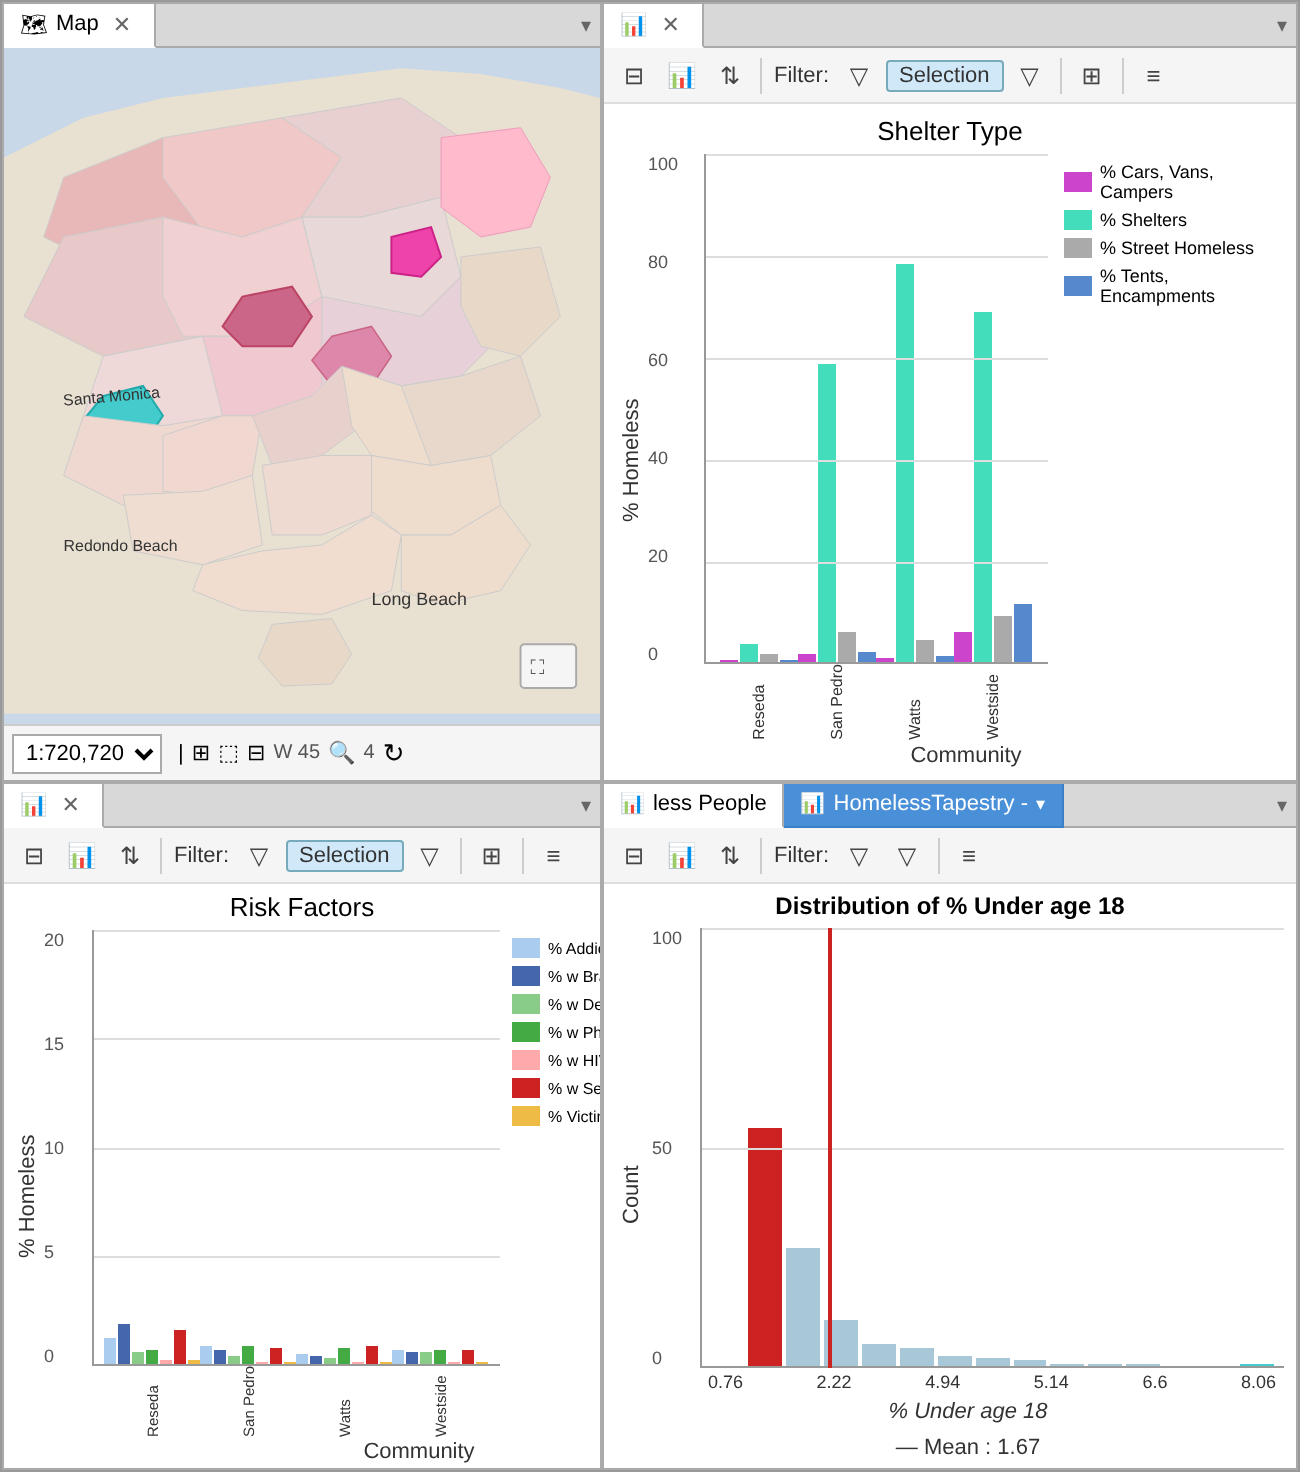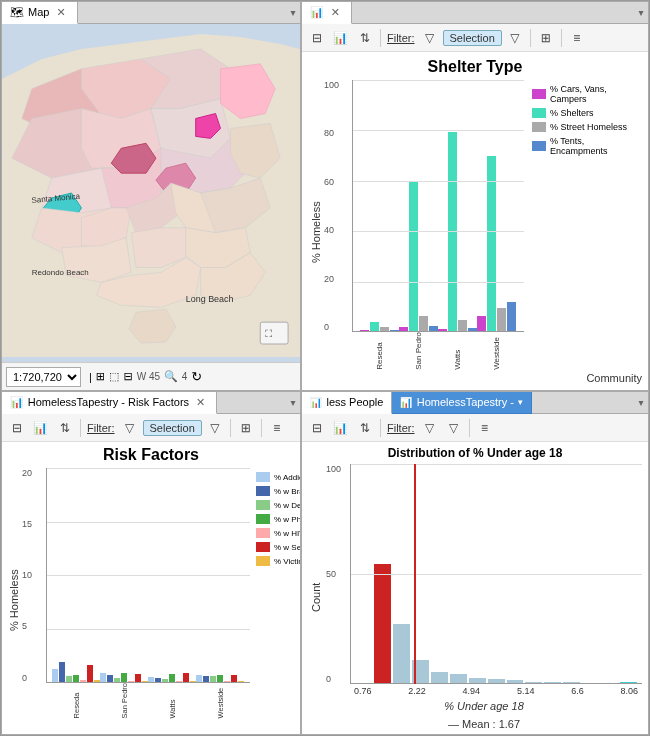--- a/index.html
+++ b/index.html
@@ -59,21 +59,20 @@
       align-items: center;
       justify-content: center;
       font-size: 12px;
       color: #444;
     }
 
     .filter-label {
       font-size: 11px;
       color: #333;
       margin: 0 2px;
-      text-decoration: underline;
     }
 
     .selection-btn {
       background: #d0e8f8;
       border: 1px solid #7ab;
       border-radius: 2px;
       padding: 1px 6px;
       font-size: 11px;
       cursor: pointer;
       color: #333;
@@ -131,22 +130,22 @@
 
     .chart-area {
       flex: 1;
       padding: 6px;
       display: flex;
       flex-direction: column;
       align-items: center;
     }
 
     .chart-title {
-      font-size: 16px;
-      font-weight: bold;
+      font-size: 13px;
+      font-weight: normal;
       text-align: center;
       margin-bottom: 4px;
     }
 
     .chart-inner {
       display: flex;
       flex: 1;
       width: 100%;
     }
 
@@ -180,21 +179,21 @@
       gap: 4px;
     }
 
     .legend-swatch {
       width: 14px;
       height: 10px;
       flex-shrink: 0;
     }
 
     .x-axis-label {
-      text-align: right;
+      text-align: center;
       font-size: 11px;
       color: #333;
       margin-top: 2px;
     }
 
     
     .risk-panel {
       grid-column: 1;
       grid-row: 2;
     }
@@ -490,21 +489,20 @@
           <div class="x-axis-label">Community</div>
         </div>
       </div>
     </div>
   </div>
 
   <div class="panel risk-panel">
     <div class="tab-header">
       <div class="tab active">
         <span style="color:#5588cc;font-size:11px;">📊</span>
-        <span>HomelessTapestry - Risk Factors</span>
         <span class="close-btn">✕</span>
       </div>
       <div class="panel-menu-btn">▾</div>
     </div>
 
     <div class="toolbar">
       <button class="toolbar-btn">⊟</button>
       <button class="toolbar-btn">📊</button>
       <button class="toolbar-btn">⇅</button>
       <div class="toolbar-separator"></div>

